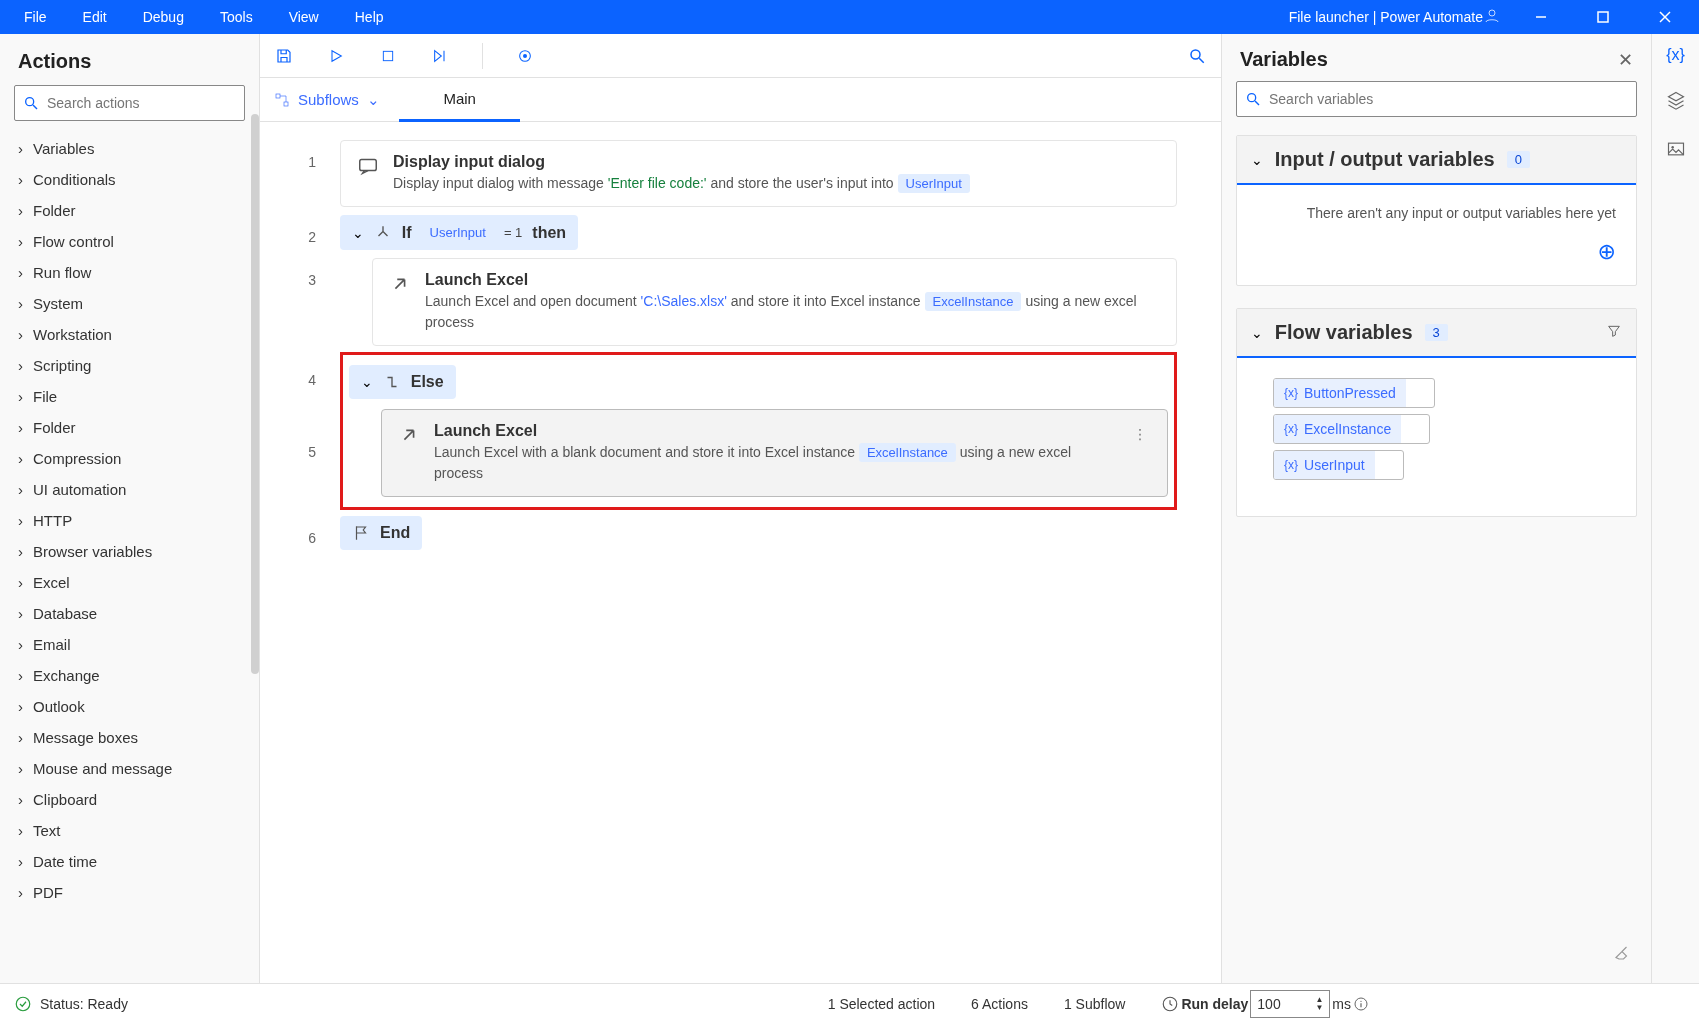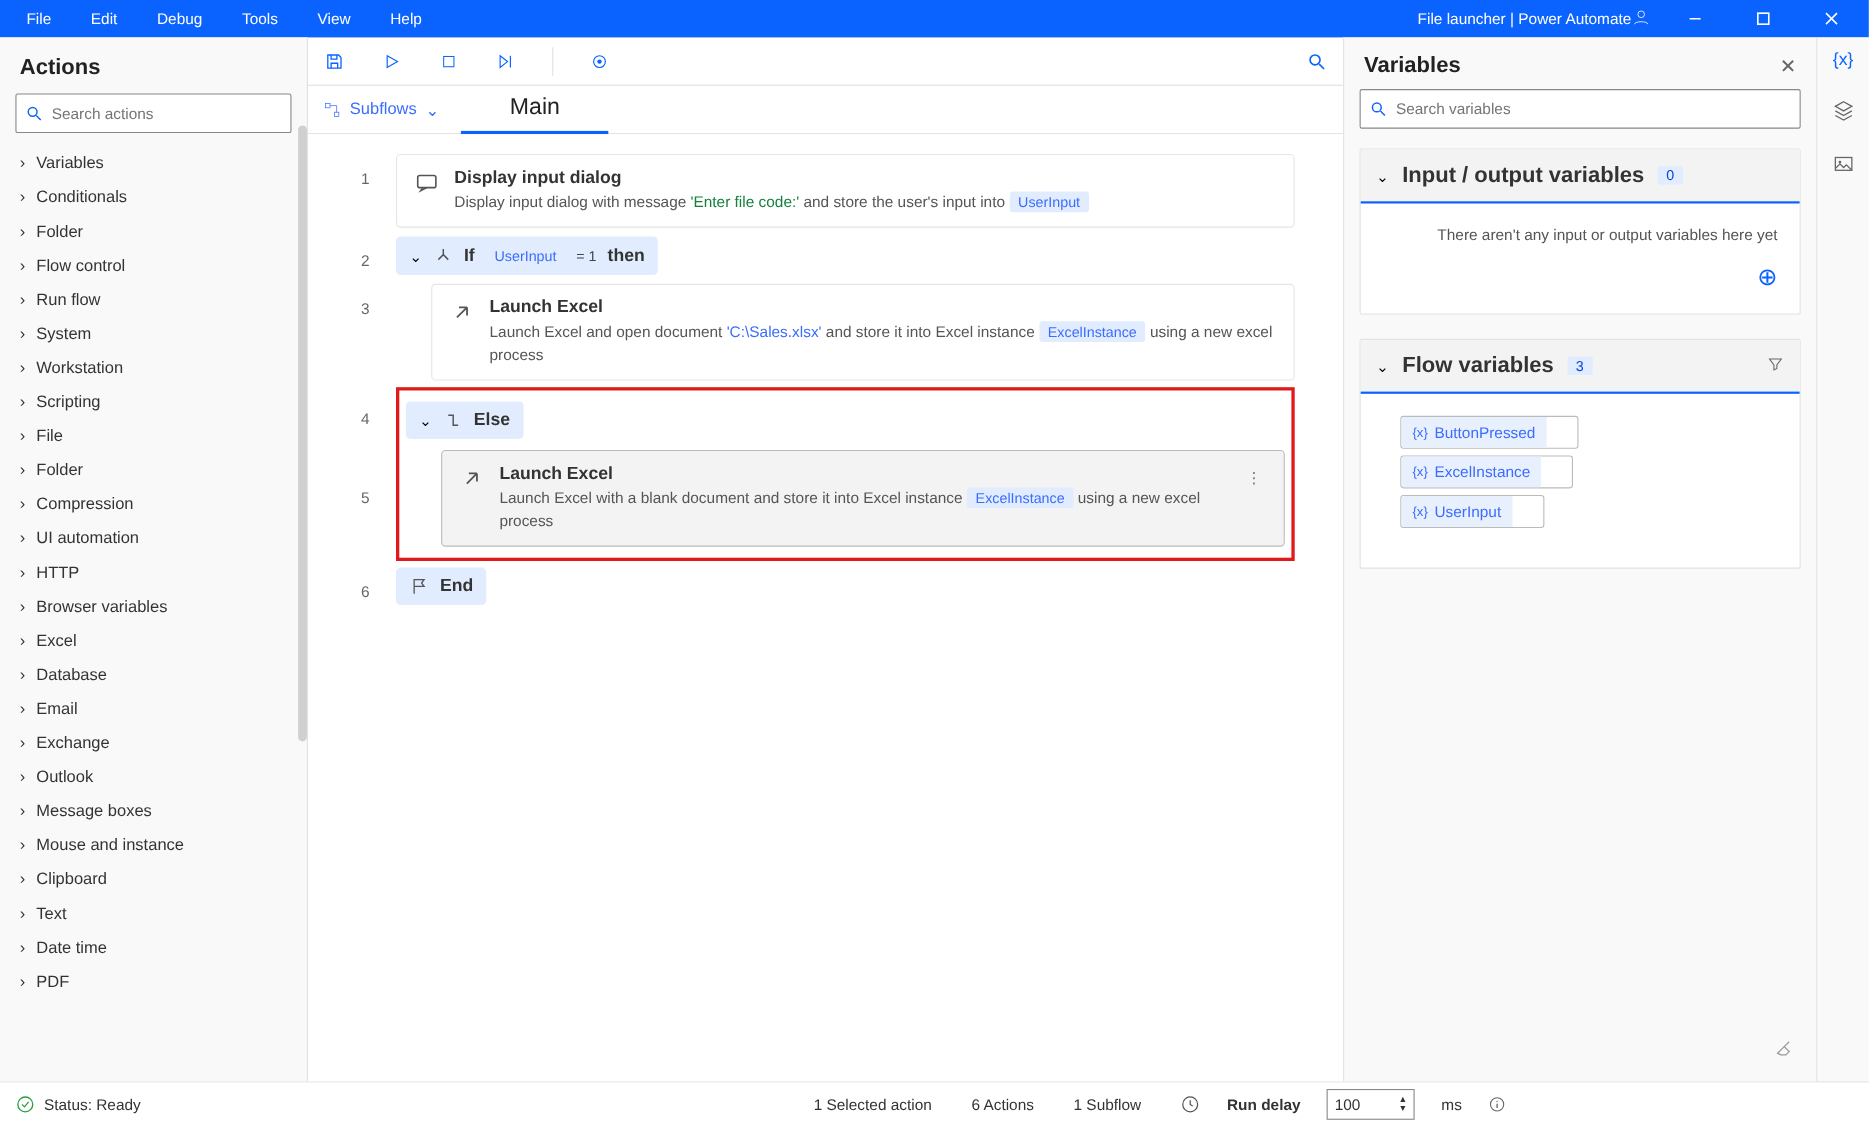--- a/index.html
+++ b/index.html
@@ -11,39 +11,39 @@
     .menu-item { padding: 6px 18px; cursor: pointer; }
     .title-center { flex: 1; text-align: right; font-weight: 500; }
     .title-right { display: flex; align-items: center; gap: 18px; padding-right: 6px; }
     .win-btn { width: 44px; height: 34px; display: flex; align-items: center; justify-content: center; cursor: pointer; }
     .win-btn svg { stroke: #fff; fill: none; }
 
     
     .main { flex: 1; display: flex; min-height: 0; }
 
     
-    .actions-panel { width: 280px; border-right: 1px solid #e1e1e1; background: #f9f9f9; display: flex; flex-direction: column; position: relative; }
+    .actions-panel { width: 260px; border-right: 1px solid #e1e1e1; background: #f9f9f9; display: flex; flex-direction: column; position: relative; }
     .panel-header { font-size: 20px; font-weight: 600; padding: 16px 18px 12px; color: #222; }
     .search-box { margin: 0 14px 12px; display: flex; align-items: center; border: 1px solid #888; border-radius: 2px; background: #fff; height: 36px; padding: 0 8px; }
     .search-box svg { flex: none; }
     .search-box input { border: none; outline: none; flex: 1; margin-left: 8px; font-size: 14px; }
     .actions-list { flex: 1; overflow-y: auto; padding: 0 14px; }
     .action-cat { display: flex; align-items: center; gap: 10px; padding: 7px 4px; cursor: pointer; color: #333; font-size: 15px; }
     .chev { display: inline-block; }
     .scrollbar-hint { position: absolute; right: 0; top: 80px; width: 8px; height: 560px; background: #d0d0d0; border-radius: 4px; }
 
     
     .center { flex: 1; display: flex; flex-direction: column; min-width: 0; }
     .toolbar { height: 44px; border-bottom: 1px solid #e1e1e1; display: flex; align-items: center; padding: 0 10px; gap: 24px; }
     .tool-btn { width: 28px; height: 28px; display: flex; align-items: center; justify-content: center; cursor: pointer; }
     .tool-sep { width: 1px; height: 26px; background: #e1e1e1; margin: 0 4px; }
     .tool-spacer { flex: 1; }
     .subflow-tabs { height: 44px; border-bottom: 1px solid #e1e1e1; display: flex; align-items: center; padding: 0 14px; }
     .subflow-label { display: flex; align-items: center; gap: 8px; color: #3b6cff; cursor: pointer; font-size: 15px; }
-    .tab { padding: 0 44px; height: 44px; display: flex; align-items: center; border-bottom: 3px solid transparent; cursor: pointer; font-size: 21px; }
+    .tab { padding: 0 44px; height: 44px; display: flex; align-items: center; border-bottom: 3px solid transparent; cursor: pointer; font-size: 15px; }
     .tab.active { border-bottom-color: #0b63ff; color: #222; }
     .canvas { flex: 1; overflow: auto; position: relative; background: #fff; padding: 14px 0; }
     .flow-row { display: flex; align-items: flex-start; padding: 0 20px; }
     .line-no { width: 60px; text-align: right; color: #666; font-size: 14px; padding-top: 18px; padding-right: 24px; }
     .step-body { flex: 1; padding: 4px 24px 4px 0; }
     .step-card { background: #fff; border: 1px solid #e5e5e5; border-radius: 4px; padding: 12px 16px; display: flex; gap: 14px; align-items: flex-start; }
     .step-card.selected { background: #f3f3f3; border-color: #bbb; }
     .step-icon { width: 22px; height: 22px; flex: none; margin-top: 2px; }
     .step-title { font-weight: 600; color: #333; font-size: 16px; margin-bottom: 2px; }
     .step-desc { color: #555; font-size: 14px; line-height: 1.5; }
@@ -208,21 +208,21 @@
       <div class="action-cat">
           <span class="chev">›</span>
           <span>Outlook</span>
         </div>
       <div class="action-cat">
           <span class="chev">›</span>
           <span>Message boxes</span>
         </div>
       <div class="action-cat">
           <span class="chev">›</span>
-          <span>Mouse and instance</span>
+          <span>Mouse and message</span>
         </div>
       <div class="action-cat">
           <span class="chev">›</span>
           <span>Clipboard</span>
         </div>
       <div class="action-cat">
           <span class="chev">›</span>
           <span>Text</span>
         </div>
       <div class="action-cat">
@@ -472,21 +472,21 @@
     <svg width="18" height="18" viewBox="0 0 24 24">
         <circle cx="12" cy="12" r="9" stroke="#2a9d3f" fill="none" stroke-width="1.6"></circle>
         <path d="M8 12l3 3 5-6" stroke="#2a9d3f" fill="none" stroke-width="1.6"></path>
       </svg>
     <span>Status: Ready</span>
   </div>
   <div class="status-spacer"></div>
   <span>1 Selected action</span>
   <span>6 Actions</span>
   <span>1 Subflow</span>
-  <div style="display:flex;align-items:center;gap:24px">
+  <div style="display:flex;align-items:center;gap:2px">
     <svg width="18" height="18" viewBox="0 0 24 24">
         <circle cx="12" cy="12" r="9" stroke="#555" fill="none" stroke-width="1.5"></circle>
         <path d="M12 7v5l3 2" stroke="#555" fill="none" stroke-width="1.5"></path>
       </svg>
     <b>Run delay</b>
     <div class="delay-input">
       <span>100</span>
       <div class="spinner">
           <span>▲</span>
           <span>▼</span>

